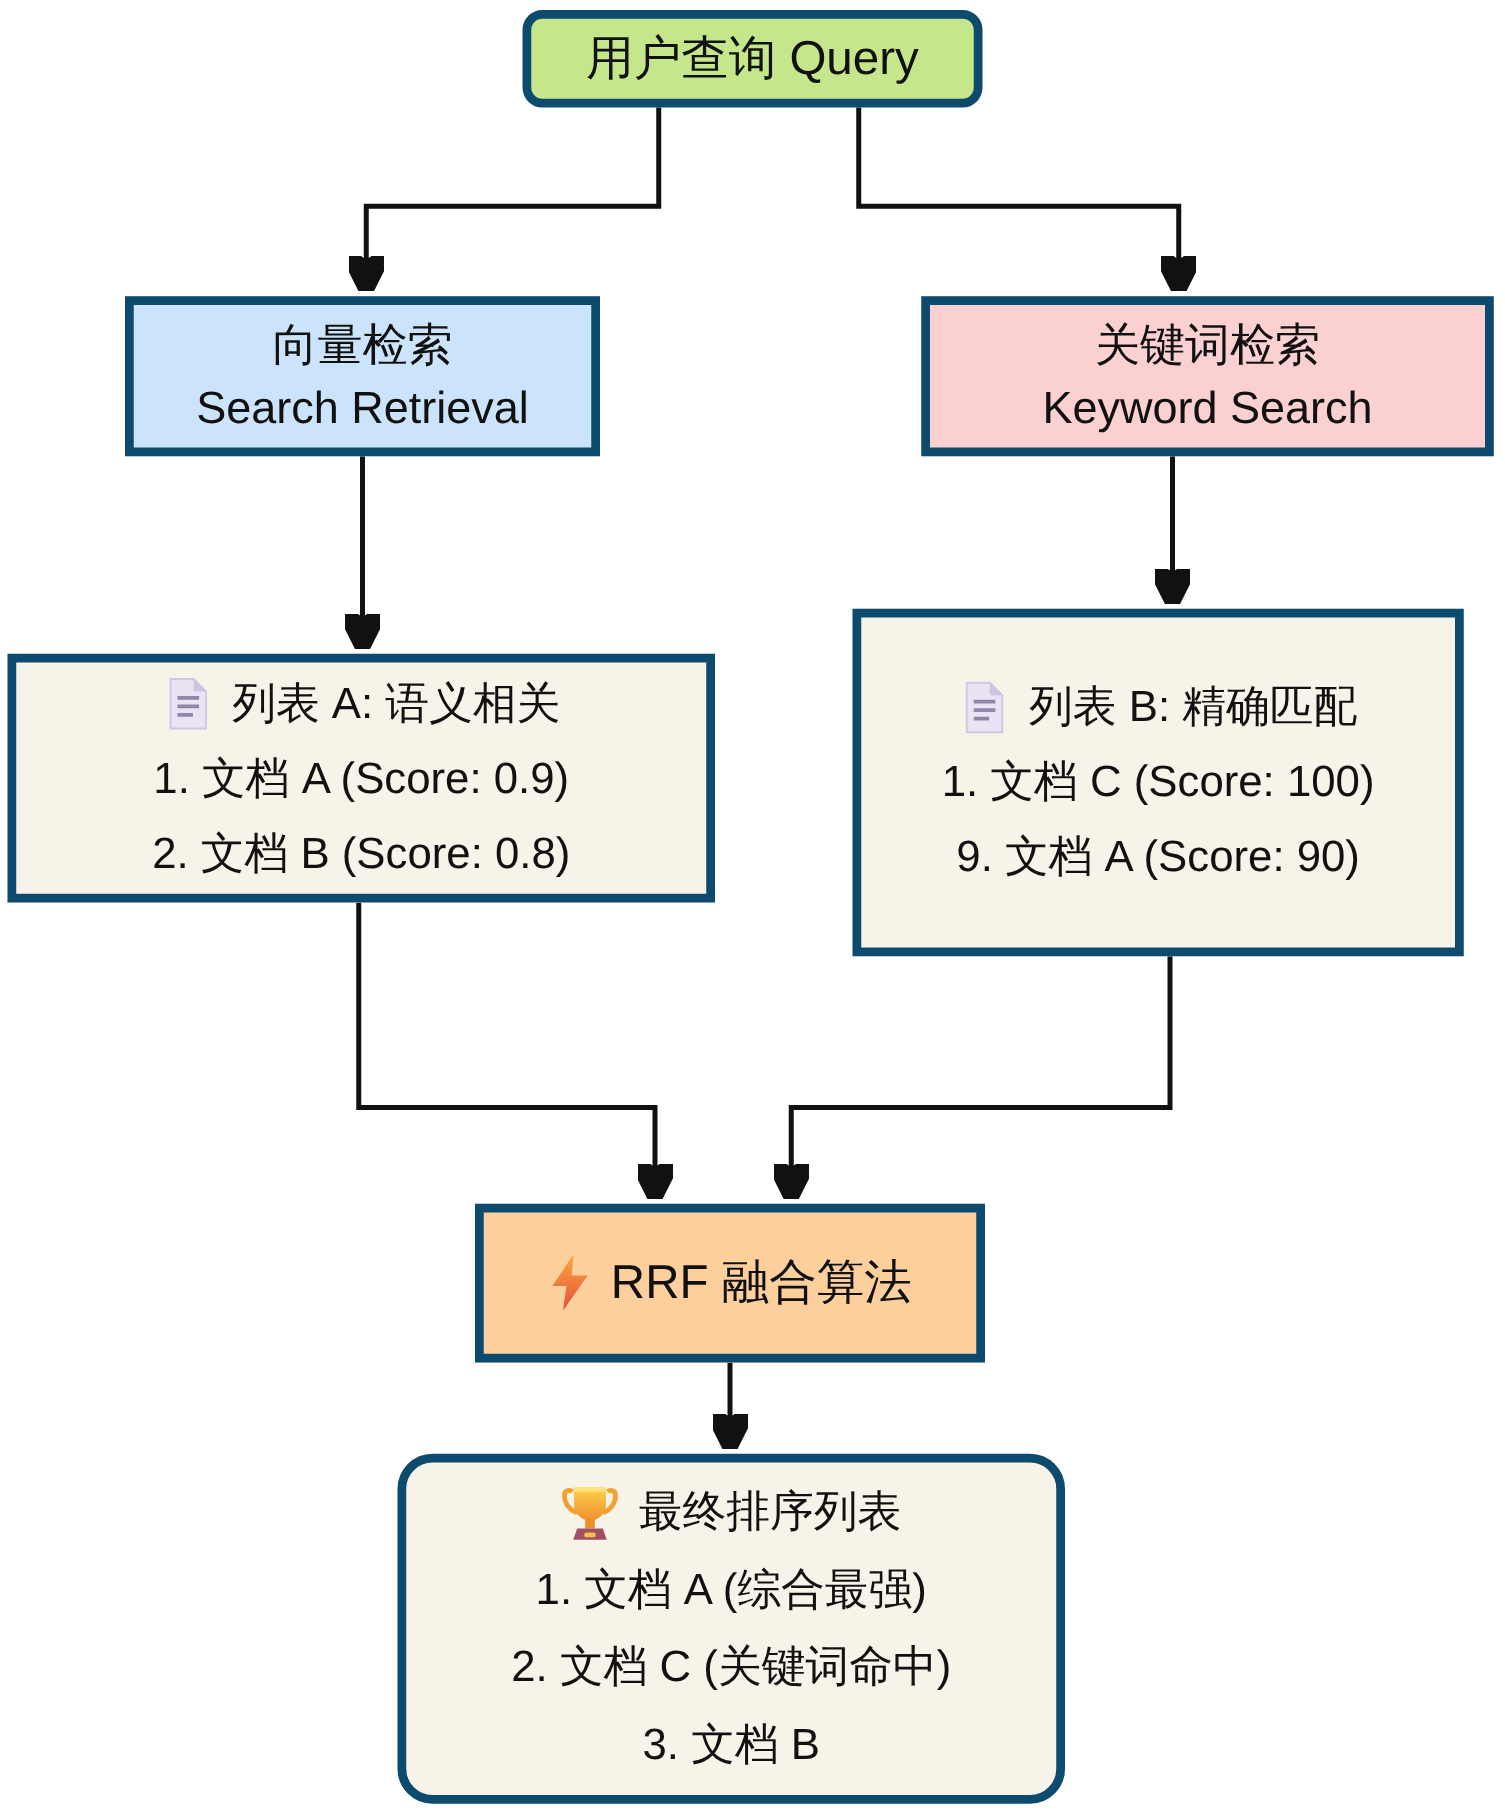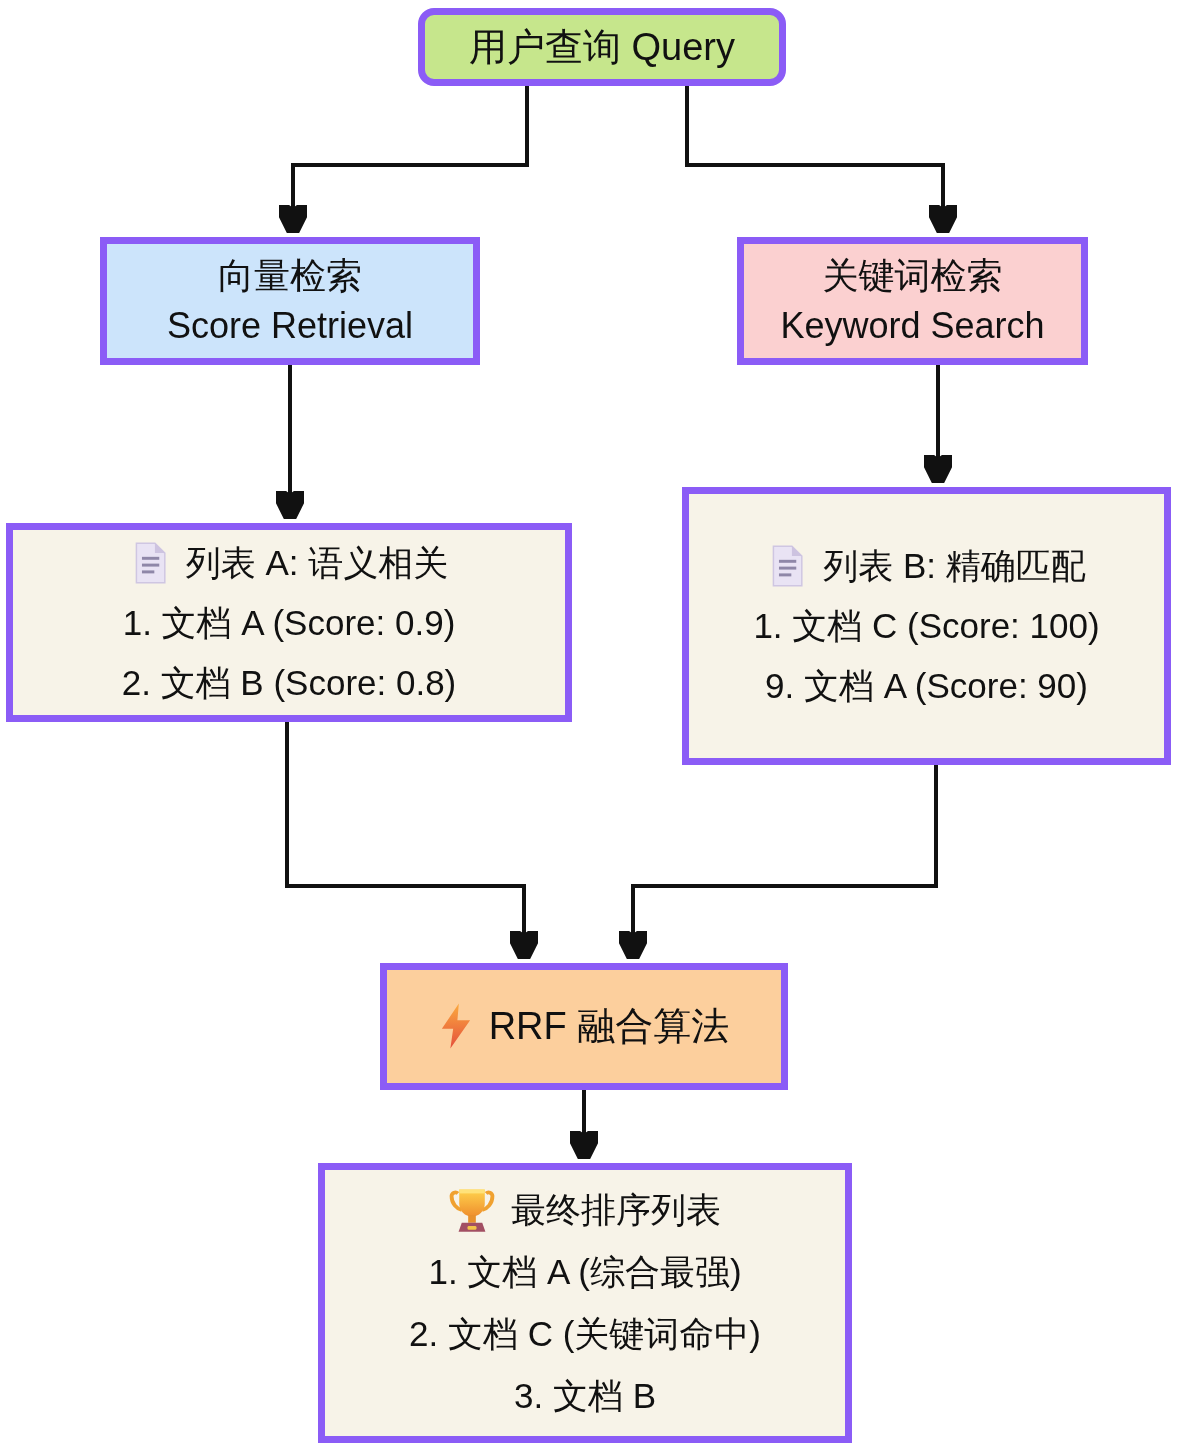--- a/index.html
+++ b/index.html
@@ -11,21 +11,21 @@
     background: #ffffff;
     font-family: "Liberation Sans", "DejaVu Sans", sans-serif;
     color: #111111;
     overflow: hidden;
   }
   .edges { position: absolute; left: 0; top: 0; width: 1204px; height: 1448px; }
   .edges path { stroke: #111111; stroke-width: 4; fill: none; }
 
   .node {
     position: absolute;
-    border: 7px solid #8b5cf6;
+    border: 7px solid #0c4a6e;
     background: #f7f3e8;
     display: flex;
     flex-direction: column;
     align-items: center;
     justify-content: center;
     text-align: center;
     line-height: 1.55;
   }
   .node-query {
     left: 418px; top: 8px; width: 368px; height: 78px;
@@ -33,21 +33,21 @@
     border-radius: 16px;
     font-size: 38px;
   }
   .node-dense {
     left: 100px; top: 237px; width: 380px; height: 128px;
     background: #cce4fb;
     font-size: 36px;
     line-height: 1.4;
   }
   .node-keyword {
-    left: 737px; top: 237px; width: 351px; height: 128px;
+    left: 737px; top: 237px; width: 458px; height: 128px;
     background: #fbd0d0;
     font-size: 36px;
     line-height: 1.4;
   }
   .node-lista {
     left: 6px; top: 523px; width: 566px; height: 199px;
     font-size: 35px;
     line-height: 60px;
   }
   .node-listb {
@@ -57,20 +57,21 @@
   }
   .node-rrf {
     left: 380px; top: 963px; width: 408px; height: 127px;
     background: #fccf9d;
     font-size: 38px;
   }
   .node-final {
     left: 318px; top: 1163px; width: 534px; height: 280px;
     font-size: 35px;
     line-height: 62px;
+    border-radius: 28px;
   }
   .title-row {
     display: flex;
     align-items: center;
     justify-content: center;
     gap: 16px;
   }
   .icon { display: inline-flex; flex: 0 0 auto; }
 </style>
 </head>
@@ -92,21 +93,21 @@
     <path d="M 936 765 L 936 886 L 633 886 L 633 956" marker-end="url(#arrow)"></path>
     <path d="M 584 1090 L 584 1156" marker-end="url(#arrow)"></path>
   </svg>
 
   <div class="node node-query">
     <div>用户查询 Query</div>
   </div>
 
   <div class="node node-dense">
     <div>向量检索</div>
-    <div>Score Retrieval</div>
+    <div>Search Retrieval</div>
   </div>
 
   <div class="node node-keyword">
     <div>关键词检索</div>
     <div>Keyword Search</div>
   </div>
 
   <div class="node node-lista">
     <div class="title-row">
       <span class="icon">

